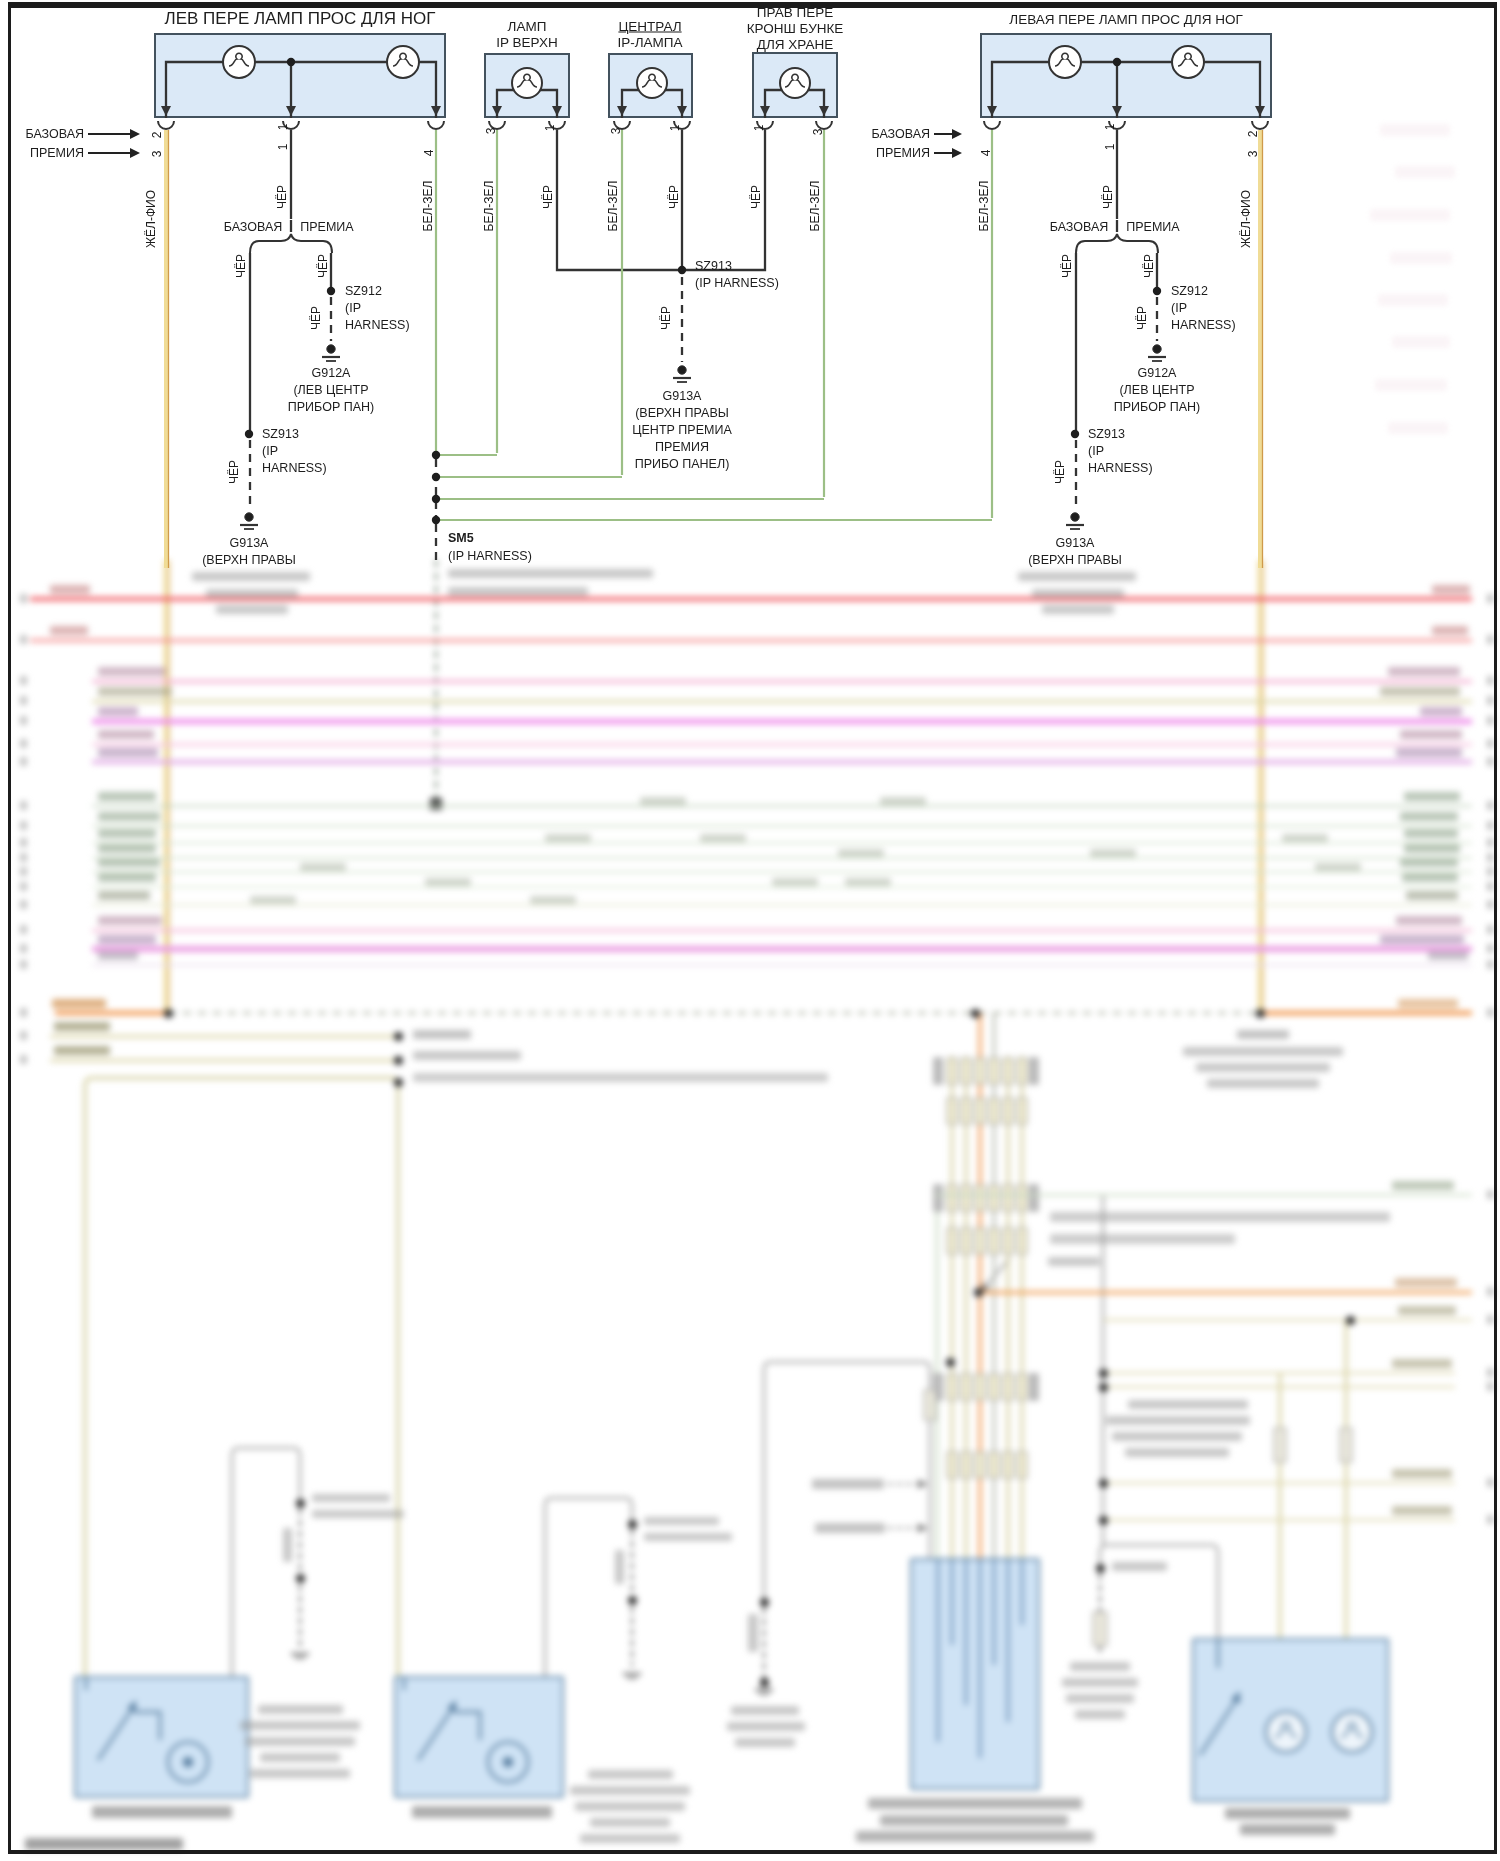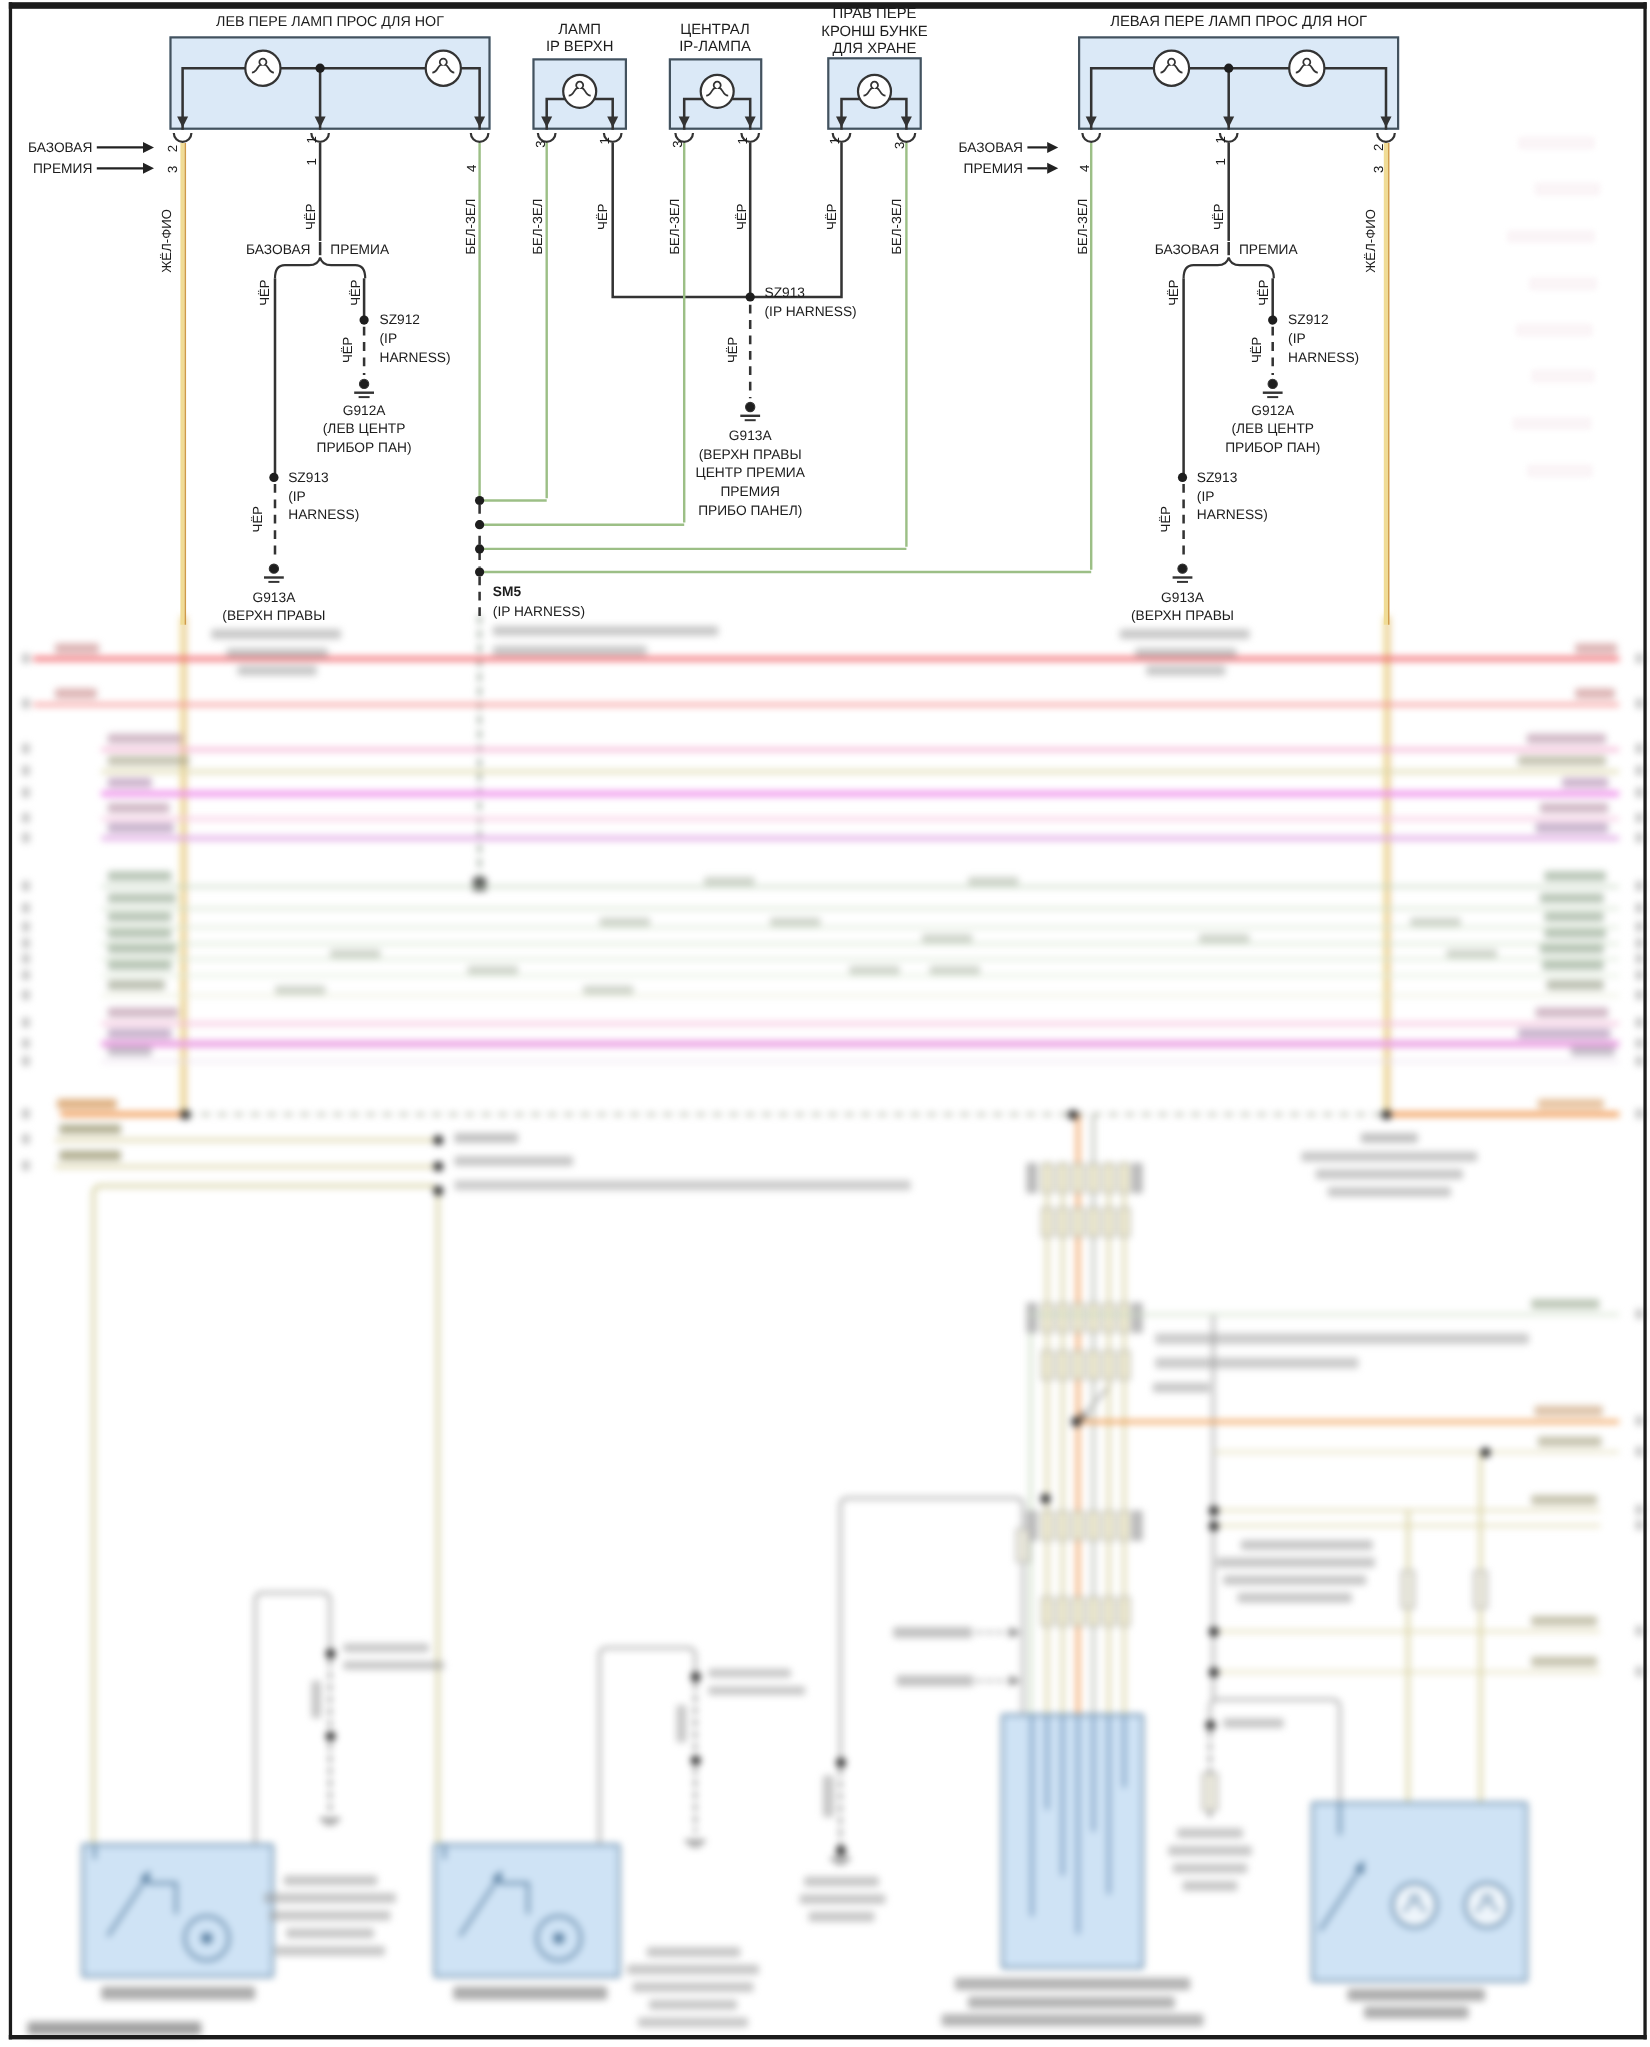--- a/index.html
+++ b/index.html
@@ -179,24 +179,24 @@
         <polygon points="130,129 130,139 140,134" fill="#222" stroke="none"></polygon>
         <line x1="88" y1="153" x2="130" y2="153"></line>
         <polygon points="130,148 130,158 140,153" fill="#222" stroke="none"></polygon>
         <line x1="934" y1="134" x2="952" y2="134"></line>
         <polygon points="952,129 952,139 962,134" fill="#222" stroke="none"></polygon>
         <line x1="934" y1="153" x2="952" y2="153"></line>
         <polygon points="952,148 952,158 962,153" fill="#222" stroke="none"></polygon>
       </g>
     </svg>
   <div id="labels">
-      <div class="t ac" style="left: 300px; top: 19px; font-size: 13px;">ЛЕВ ПЕРЕ ЛАМП ПРОС ДЛЯ НОГ</div>
+      <div class="t ac" style="left: 300px; top: 19px; font-size: 17px;">ЛЕВ ПЕРЕ ЛАМП ПРОС ДЛЯ НОГ</div>
       <div class="t ac" style="left: 527px; top: 26px; font-size: 13.5px;">ЛАМП</div>
       <div class="t ac" style="left: 527px; top: 42px; font-size: 13.5px;">IP ВЕРХН</div>
-      <div class="t ac" style="left: 650px; top: 26px; font-size: 13.5px;">ЦЕНТРАЛ</div>
+      <div class="t ac" style="left: 650px; top: 26px; font-size: 13.5px; text-decoration: underline;">ЦЕНТРАЛ</div>
       <div class="t ac" style="left: 650px; top: 42px; font-size: 13.5px;">IP-ЛАМПА</div>
       <div class="t ac" style="left: 795px; top: 12px; font-size: 13.5px;">ПРАВ ПЕРЕ</div>
       <div class="t ac" style="left: 795px; top: 28px; font-size: 13.5px;">КРОНШ БУНКЕ</div>
       <div class="t ac" style="left: 795px; top: 44px; font-size: 13.5px;">ДЛЯ ХРАНЕ</div>
       <div class="t ac" style="left: 1126px; top: 19px; font-size: 13.5px;">ЛЕВАЯ ПЕРЕ ЛАМП ПРОС ДЛЯ НОГ</div>
       <div class="t ar" style="left: 84px; top: 134px;">БАЗОВАЯ</div>
       <div class="t ar" style="left: 84px; top: 153px;">ПРЕМИЯ</div>
       <div class="t ar" style="left: 930px; top: 134px;">БАЗОВАЯ</div>
       <div class="t ar" style="left: 930px; top: 153px;">ПРЕМИЯ</div>
       <div class="t ac" style="left: 253px; top: 227px;">БАЗОВАЯ</div>

